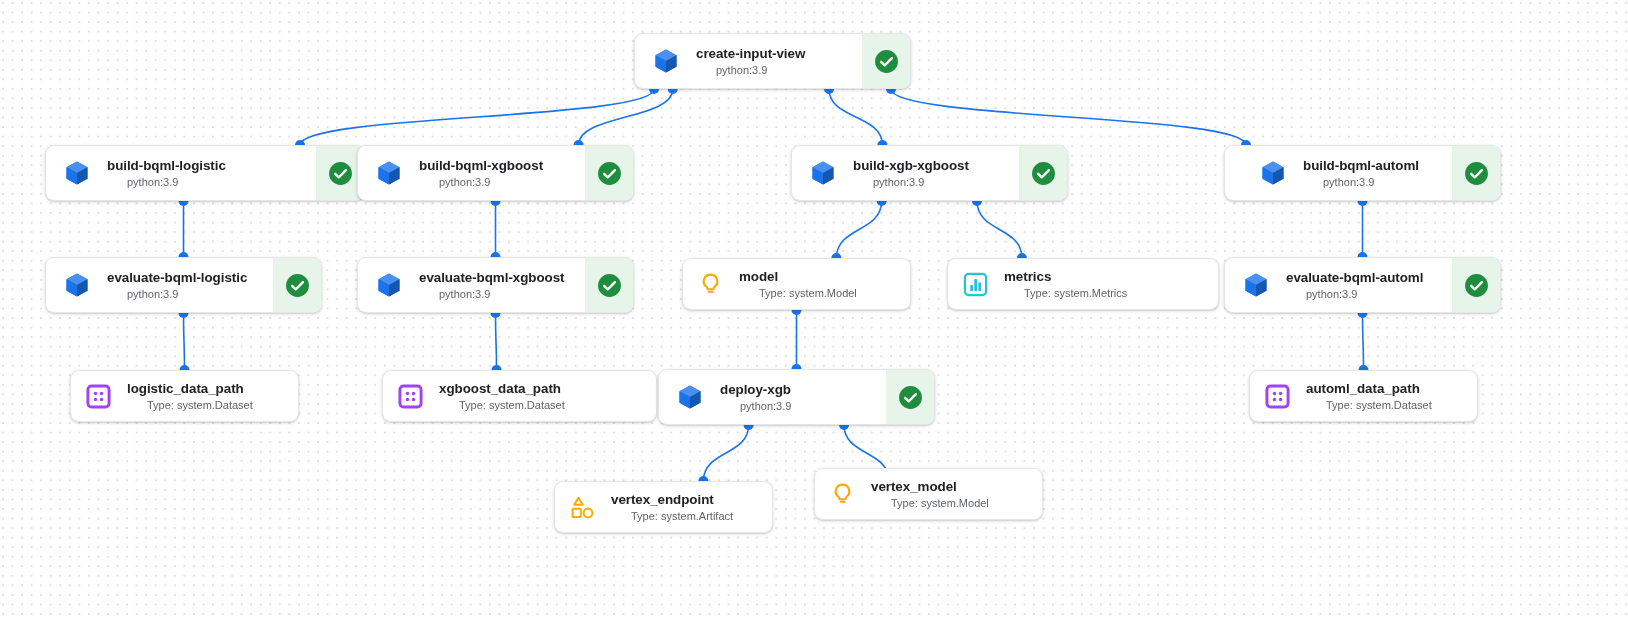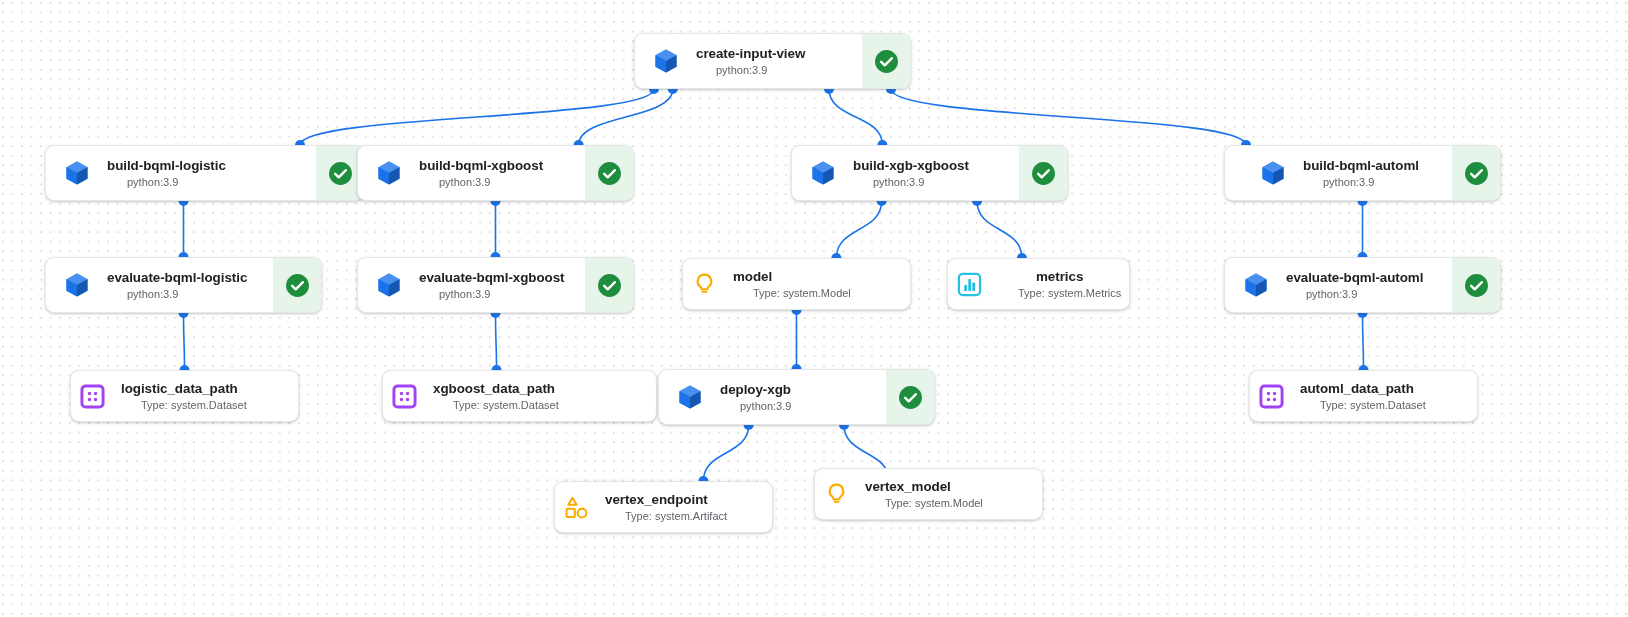--- a/index.html
+++ b/index.html
@@ -118,21 +118,21 @@
   }
 
   
   .node.task {
     height: 56px;
   }
   .node.artifact {
     height: 52px;
   }
   .node.artifact .node-body {
-    padding-left: 6px;
+    padding-left: 12px;
   }
   .node.artifact .node-icon {
     margin-right: 14px;
   }
 </style>
 </head>
 <body>
 
 <div id="canvas">
 
@@ -348,21 +348,21 @@
               <path d="M12 3.2a6 6 0 0 0-3.6 10.8c.55.42.9 1.02.9 1.68v.5h5.4v-.5c0-.66.35-1.26.9-1.68A6 6 0 0 0 12 3.2z" fill="none" stroke="#f9ab00" stroke-width="1.9" stroke-linejoin="round"></path>
               <rect x="9.4" y="17.6" width="5.2" height="1.7" rx="0.85" fill="#f9ab00"></rect>
             </svg>
           </div>
           <div class="node-text">
             <div class="node-title">model</div>
             <div class="node-sub">Type: system.Model</div>
           </div>
         </div>
       </div>
-      <div class="node artifact" style="left: 947px; top: 258px; width: 183px; text-align: center;">
+      <div class="node artifact" style="left: 947px; top: 258px; width: 272px;">
         <div class="node-body">
           <div class="node-icon">
             <svg width="27" height="27" viewBox="0 0 24 24" aria-hidden="true">
               <rect x="2.6" y="2.6" width="18.8" height="18.8" rx="3.4" fill="none" stroke="#24c1e0" stroke-width="2"></rect>
               <rect x="7.3" y="12.4" width="2.5" height="5.3" rx="0.6" fill="#24c1e0"></rect>
               <rect x="10.9" y="7.2" width="2.5" height="10.5" rx="0.6" fill="#24c1e0"></rect>
               <rect x="14.5" y="10.2" width="2.5" height="7.5" rx="0.6" fill="#24c1e0"></rect>
             </svg>
           </div>
           <div class="node-text">

